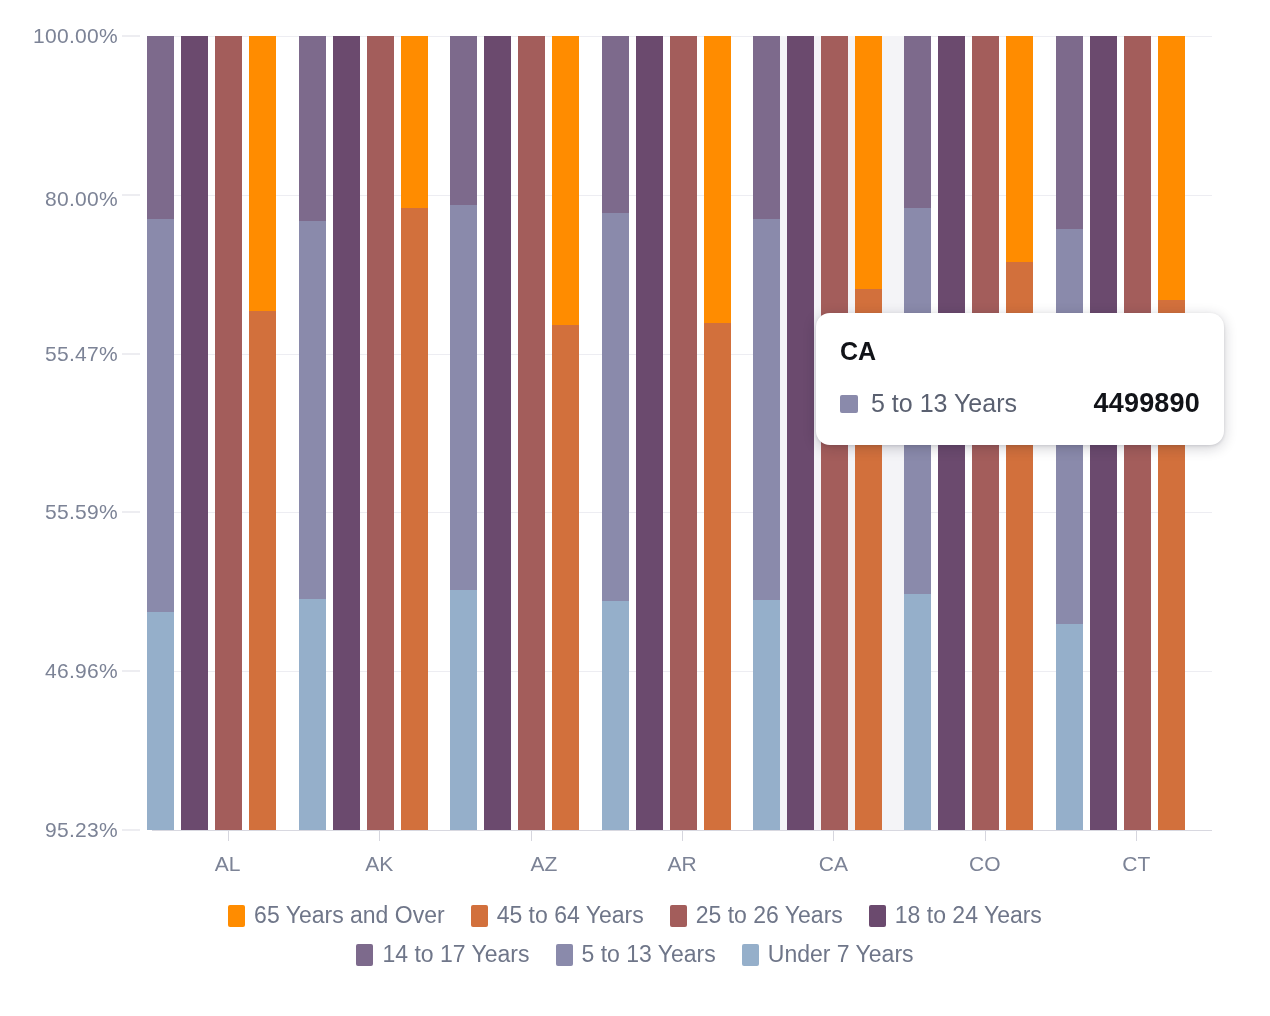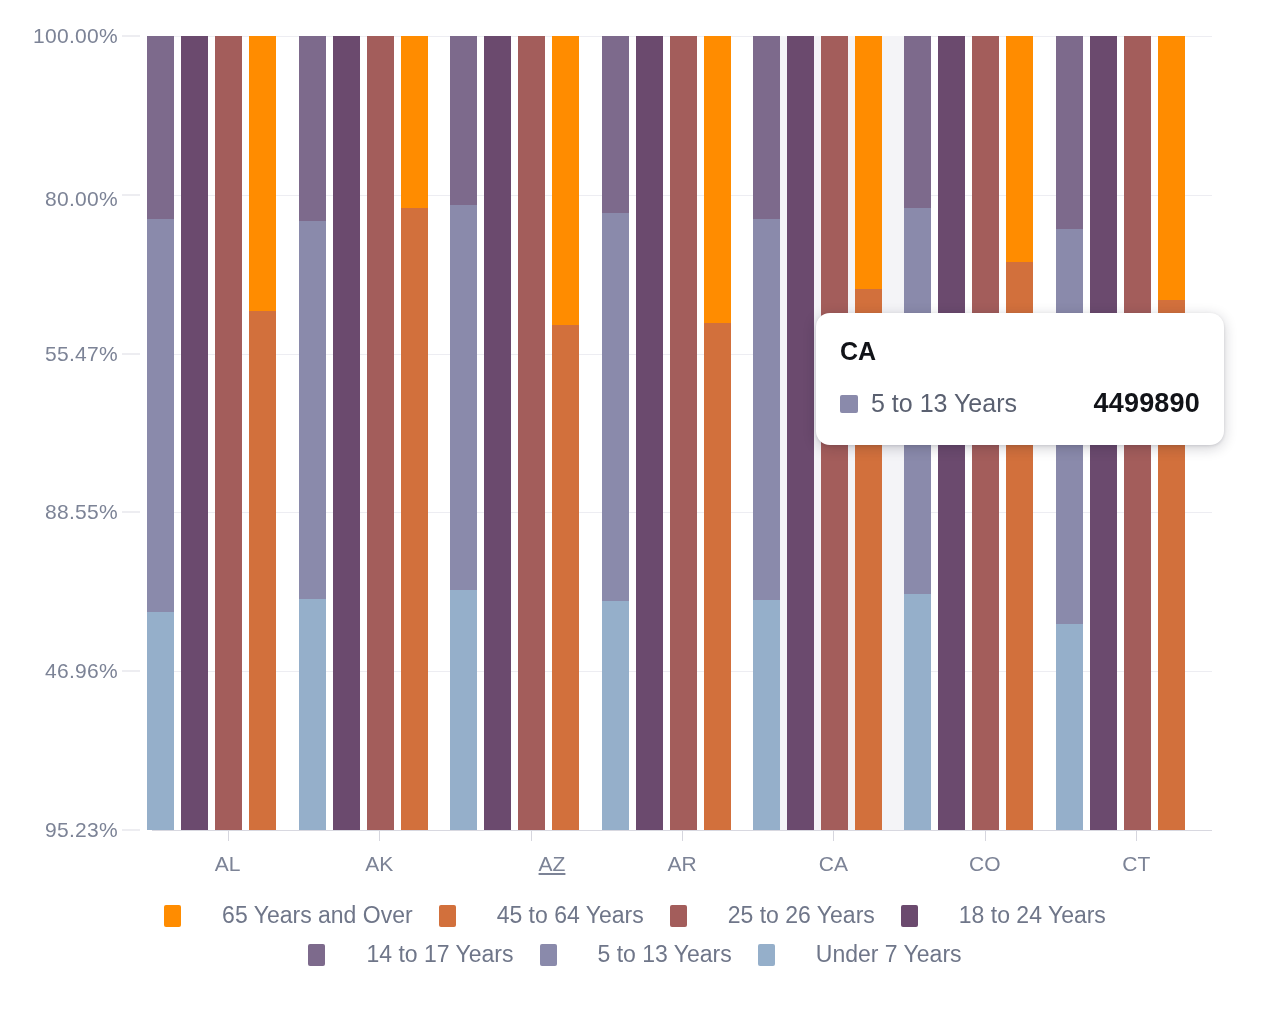--- a/index.html
+++ b/index.html
@@ -73,21 +73,20 @@
   
   .legend{
     position:absolute;left:0;right:0;top:902px;
     display:flex;flex-direction:column;align-items:center;
     gap:12px;
   }
   .legend-row{display:flex;align-items:center;justify-content:center;}
   .legend-item{
     display:flex;align-items:center;
     margin:0 13px;
-    gap:32px;
   }
   .legend-swatch{
     width:17px;height:22px;border-radius:2px;margin-right:9px;
     flex:none;
   }
   .legend-label{
     font-size:23px;color:#6f7689;white-space:nowrap;
   }
 
   
@@ -122,21 +121,21 @@
 </head>
 <body>
 
 <div id="chart-root">
 
   <div class="y-axis" id="y-axis">
       <div class="y-tick" style="top: 794px;">95.23%</div>
       <div class="y-tick-mark" style="top: 794px;"></div>
       <div class="y-tick" style="top: 635.2px;">46.96%</div>
       <div class="y-tick-mark" style="top: 635.2px;"></div>
-      <div class="y-tick" style="top: 476.4px;">88.55%</div>
+      <div class="y-tick" style="top: 476.4px;">55.59%</div>
       <div class="y-tick-mark" style="top: 476.4px;"></div>
       <div class="y-tick" style="top: 317.6px;">55.47%</div>
       <div class="y-tick-mark" style="top: 317.6px;"></div>
       <div class="y-tick" style="top: 163px;">80.00%</div>
       <div class="y-tick-mark" style="top: 158.8px;"></div>
       <div class="y-tick" style="top: 0px;">100.00%</div>
       <div class="y-tick-mark" style="top: 0px;"></div>
     </div>
 
   <div class="plot-area">
@@ -271,21 +270,21 @@
         </div>
       </div>
   </div>
 
   <div class="x-axis" id="x-axis">
       <div class="x-tick-mark" style="left: 75.7143px;"></div>
       <div class="x-label" style="left: 75.7143px;">AL</div>
       <div class="x-tick-mark" style="left: 227.143px;"></div>
       <div class="x-label" style="left: 227.143px;">AK</div>
       <div class="x-tick-mark" style="left: 378.571px;"></div>
-      <div class="x-label" style="left: 400px; text-decoration: underline;">AZ</div>
+      <div class="x-label" style="left: 392px;">AZ</div>
       <div class="x-tick-mark" style="left: 530px;"></div>
       <div class="x-label" style="left: 530px; text-align: right;">AR</div>
       <div class="x-tick-mark" style="left: 681.429px;"></div>
       <div class="x-label" style="left: 681.429px;">CA</div>
       <div class="x-tick-mark" style="left: 832.857px;"></div>
       <div class="x-label" style="left: 832.857px;">CO</div>
       <div class="x-tick-mark" style="left: 984.286px;"></div>
       <div class="x-label" style="left: 984.286px;">CT</div>
     </div>
 

